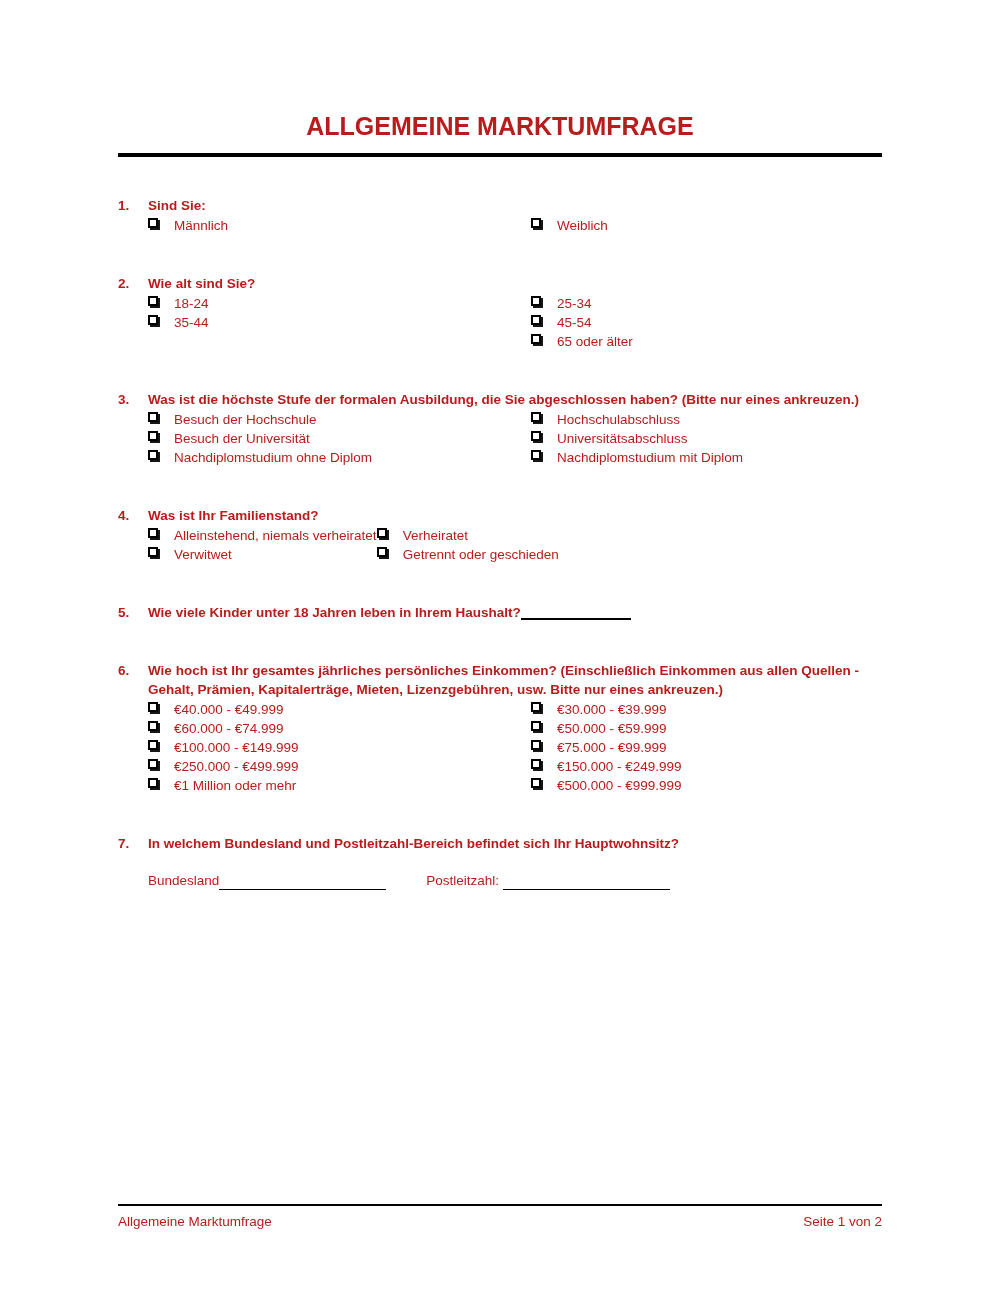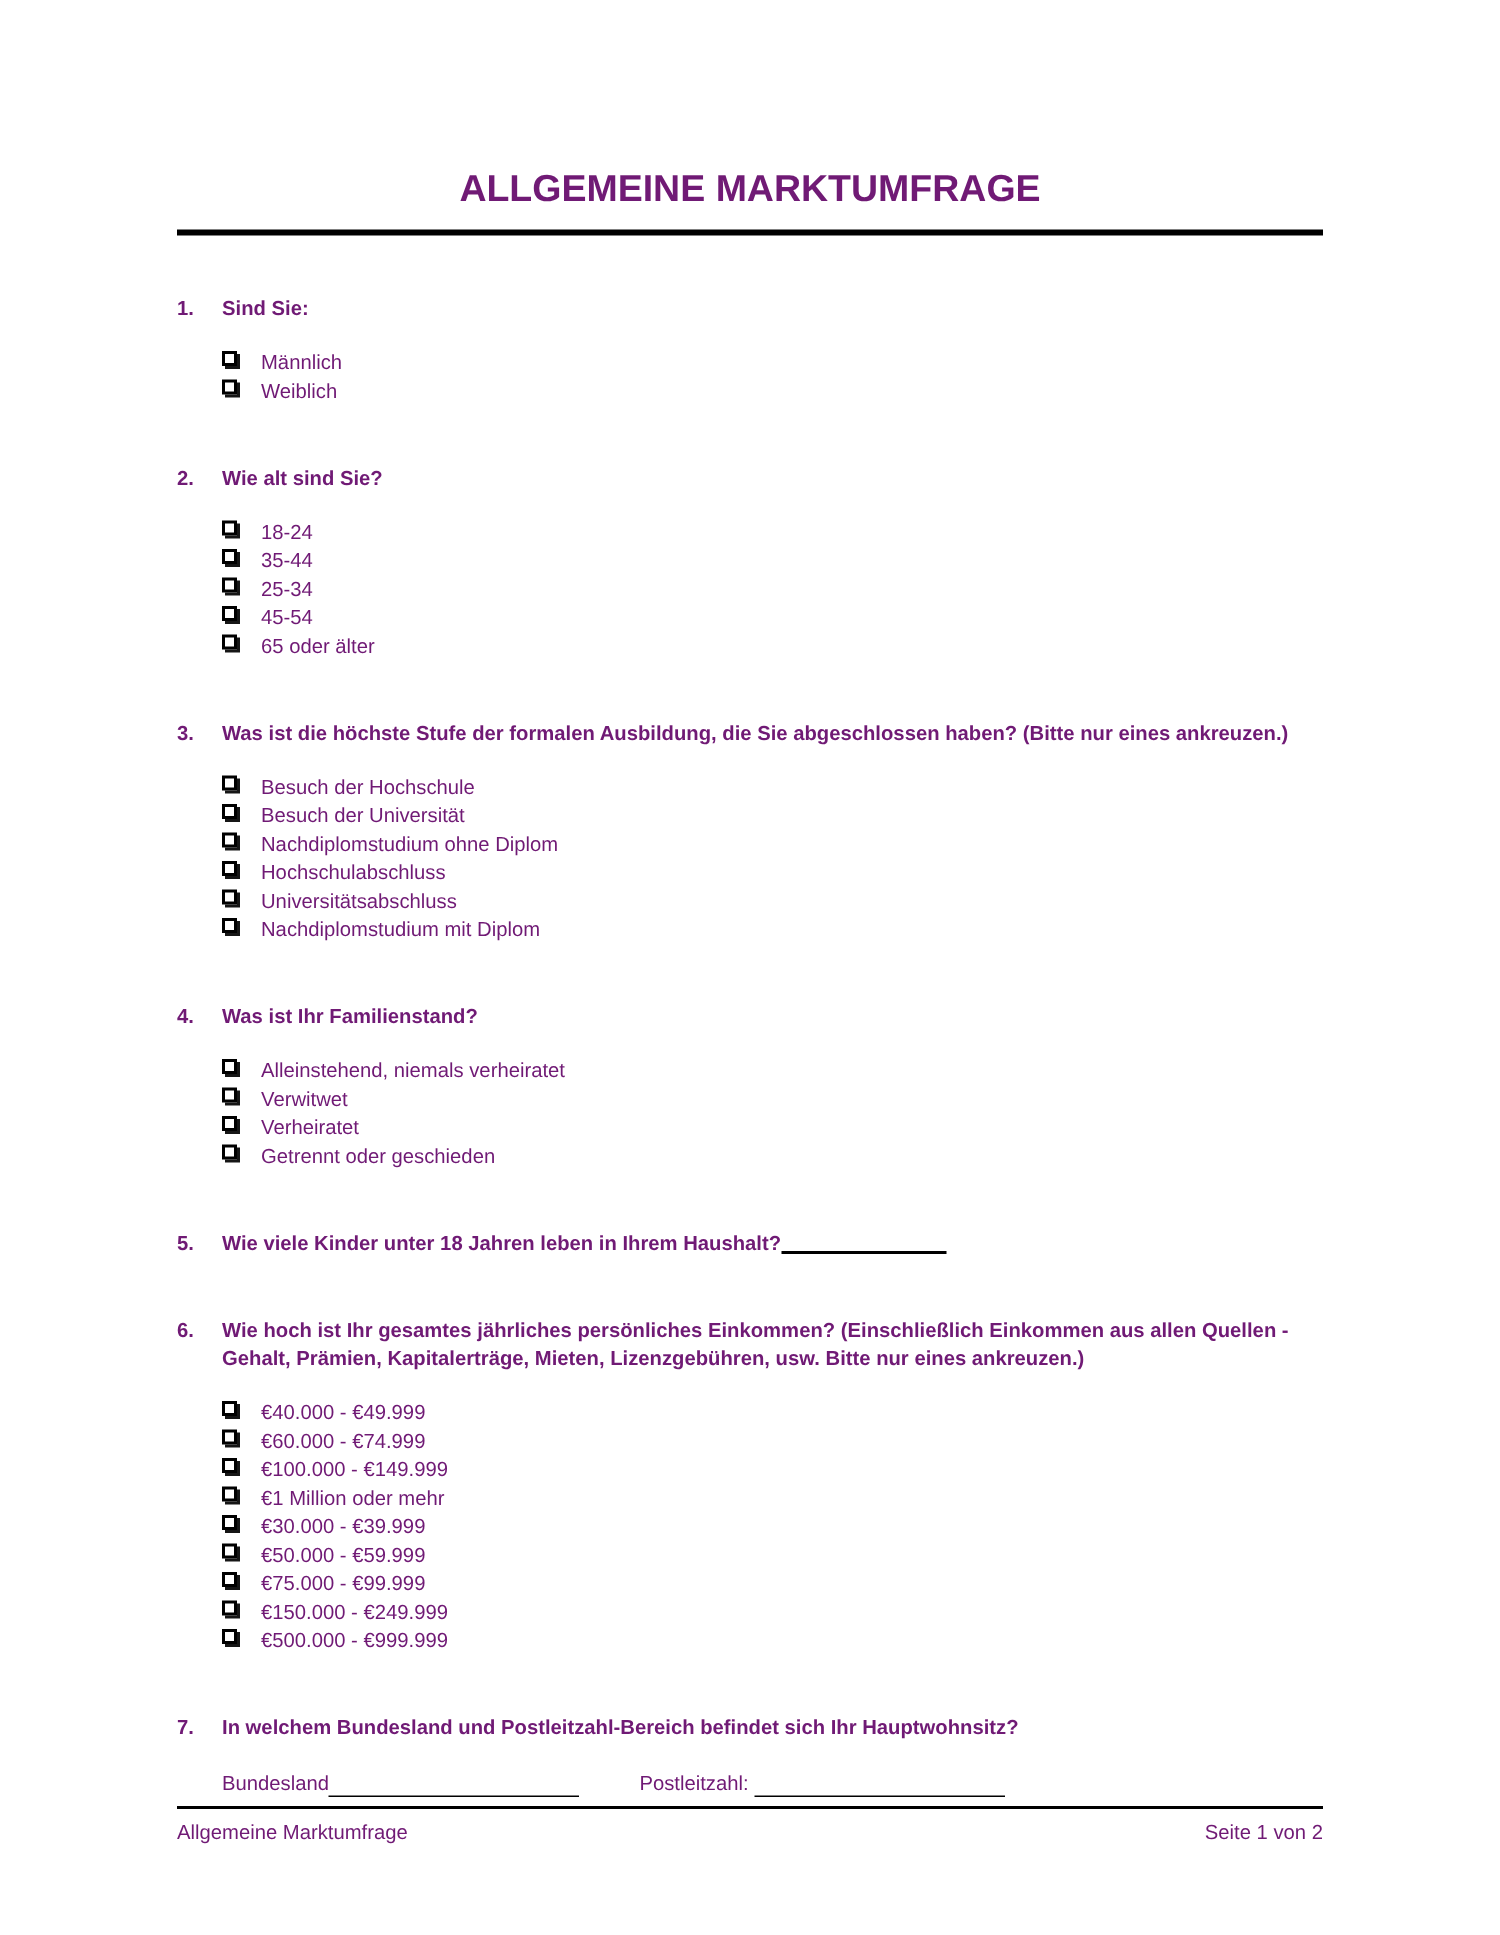--- a/index.html
+++ b/index.html
@@ -2,21 +2,21 @@
 <html><head>
 <meta charset="utf-8">
 <style>
   * { box-sizing: border-box; }
   html, body { margin: 0; padding: 0; background: #ffffff; }
   .page {
     position: relative;
     width: 1000px;
     height: 1290px;
     background: #ffffff;
-    color: #701a75;
+    color: #b91c1c;
     font-family: "Liberation Sans", sans-serif;
     overflow: hidden;
   }
   .content { padding: 112px 118px 0 118px; }
 
   .title {
     margin: 0;
     font-size: 25px;
     font-weight: bold;
     text-align: center;
@@ -27,21 +27,21 @@
   .q-head {
     display: flex;
     margin-top: 39px;
     font-weight: bold;
     font-size: 13.5px;
     line-height: 19px;
   }
   .q-num { flex: none; width: 30px; }
   .q-body { flex: 1; }
 
-  .opts { display: flex; margin-top: 17px; padding-left: 30px; flex-direction: column; }
+  .opts { display: flex; margin-top: 1px; padding-left: 30px; }
   .opt-col { flex: none; width: 383px; display: flex; flex-direction: column; }
   .opt-col.col-right { width: auto; }
   .opt {
     display: flex;
     align-items: flex-start;
     height: 19px;
     font-size: 13.5px;
     line-height: 19px;
   }
   .cb {
@@ -236,20 +236,24 @@
                 <span class="cb"></span>
                 <span class="opt-label">€40.000 - €49.999</span>
               </div>
               <div class="opt">
                 <span class="cb"></span>
                 <span class="opt-label">€60.000 - €74.999</span>
               </div>
               <div class="opt">
                 <span class="cb"></span>
                 <span class="opt-label">€100.000 - €149.999</span>
+              </div>
+              <div class="opt">
+                <span class="cb"></span>
+                <span class="opt-label">€250.000 - €499.999</span>
               </div>
               <div class="opt">
                 <span class="cb"></span>
                 <span class="opt-label">€1 Million oder mehr</span>
               </div>
             </div>
             <div class="opt-col col-right">
               <div class="opt">
                 <span class="cb"></span>
                 <span class="opt-label">€30.000 - €39.999</span>

